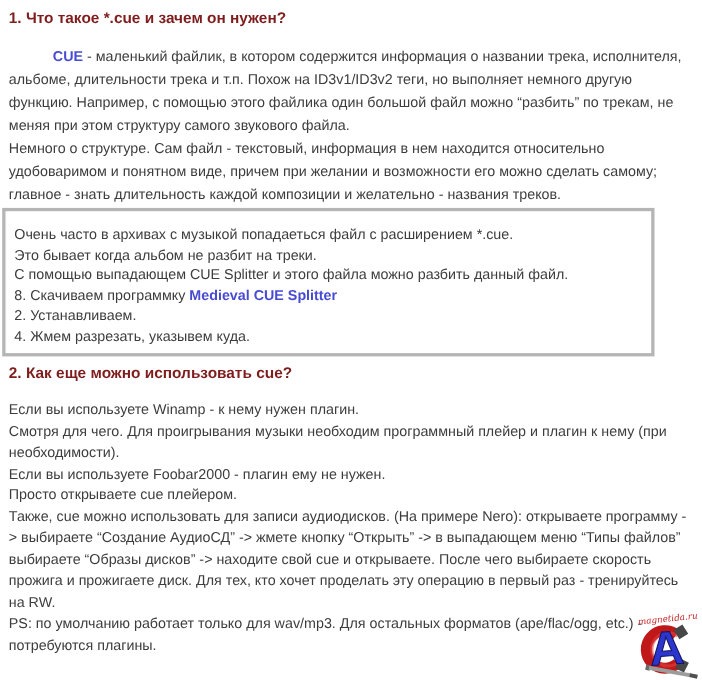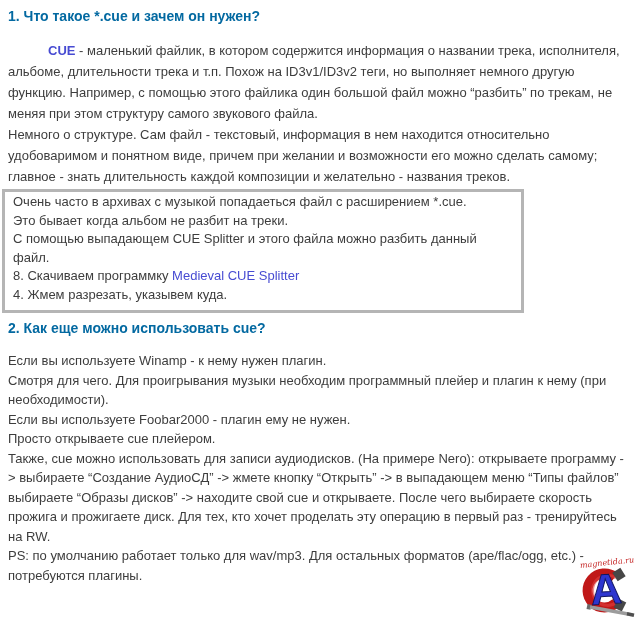--- a/index.html
+++ b/index.html
@@ -10,46 +10,46 @@
     overflow: hidden;
     position: relative;
     font-family: "Liberation Sans", sans-serif;
     font-size: 13px;
     line-height: 21px;
     color: #3d3d3d;
   }
   .content { padding: 6px 8px 0 8px; }
 
   .heading {
-    color: #0369a1;
+    color: #7f1d1d;
     font-weight: bold;
     font-size: 14px;
     line-height: 21px;
     margin: 0 0 13px 0;
   }
   .heading2 { margin: 5px 0 12px 0; }
 
   .para { margin: 0; }
   .accent {
     color: #474bd2;
     font-weight: bold;
     margin-left: 40px;
   }
   .link {
     color: #474bd2;
-    font-weight: normal;
+    font-weight: bold;
     text-decoration: none;
     cursor: pointer;
   }
 
   .splitter-box {
-    width: 522px;
+    width: 593px;
     margin: 2px 0 0 -6px;
     border: 3px solid #b5b5b5;
-    padding: 1px 8px 6px 8px;
+    padding: 12px 8px 6px 8px;
     line-height: 18.5px;
     background: #ffffff;
   }
 
   .para2 { line-height: 19.5px; }
 
   .watermark {
     position: absolute;
     right: 0;
     bottom: 0;
@@ -65,20 +65,21 @@
   <div class="heading">1. Что такое *.cue и зачем он нужен?</div>
 
   <div class="para"><span class="accent">CUE</span><span> - маленький файлик, в котором содержится информация о названии трека, исполнителя, альбоме, длительности трека и т.п. Похож на ID3v1/ID3v2 теги, но выполняет немного другую функцию. Например, с помощью этого файлика один большой файл можно “разбить” по трекам, не меняя при этом структуру самого звукового файла.</span></div>
   <div class="para">Немного о структуре. Сам файл - текстовый, информация в нем находится относительно удобоваримом и понятном виде, причем при желании и возможности его можно сделать самому; главное - знать длительность каждой композиции и желательно - названия треков.</div>
 
   <div class="splitter-box">
     <div>Очень часто в архивах с музыкой попадаеться файл с расширением *.cue.</div>
     <div>Это бывает когда альбом не разбит на треки.</div>
     <div>С помощью выпадающем CUE Splitter и этого файла можно разбить данный файл.</div>
     <div><span>8. Скачиваем программку </span><a class="link">Medieval CUE Splitter</a></div>
+    <div>2. Устанавливаем.</div>
     <div>4. Жмем разрезать, указывем куда.</div>
   </div>
 
   <div class="heading heading2">2. Как еще можно использовать cue?</div>
 
   <div class="para para2">Если вы используете Winamp - к нему нужен плагин.</div>
   <div class="para para2">Смотря для чего. Для проигрывания музыки необходим программный плейер и плагин к нему (при необходимости).</div>
   <div class="para para2">Если вы используете Foobar2000 - плагин ему не нужен.</div>
   <div class="para para2">Просто открываете cue плейером.</div>
   <div class="para para2">Также, cue можно использовать для записи аудиодисков. (На примере Nero): открываете программу -&gt; выбираете “Создание АудиоСД” -&gt; жмете кнопку “Открыть” -&gt; в выпадающем меню “Типы файлов” выбираете “Образы дисков” -&gt; находите свой cue и открываете. После чего выбираете скорость прожига и прожигаете диск. Для тех, кто хочет проделать эту операцию в первый раз - тренируйтесь на RW.</div>

